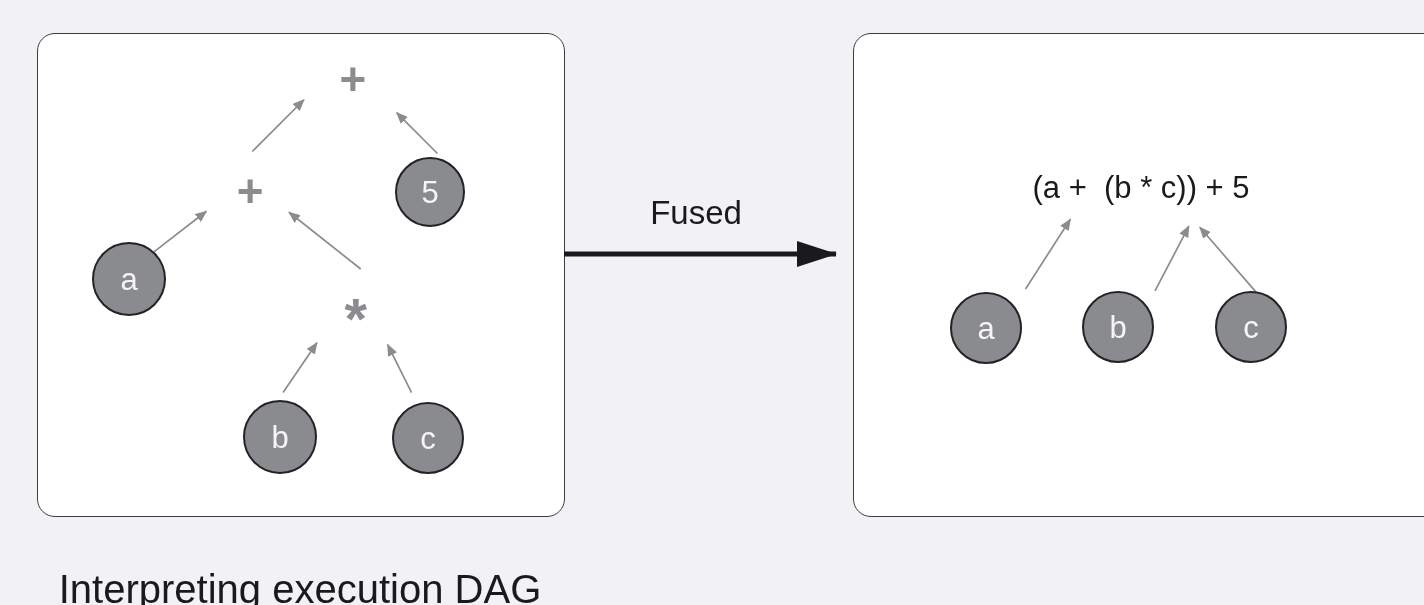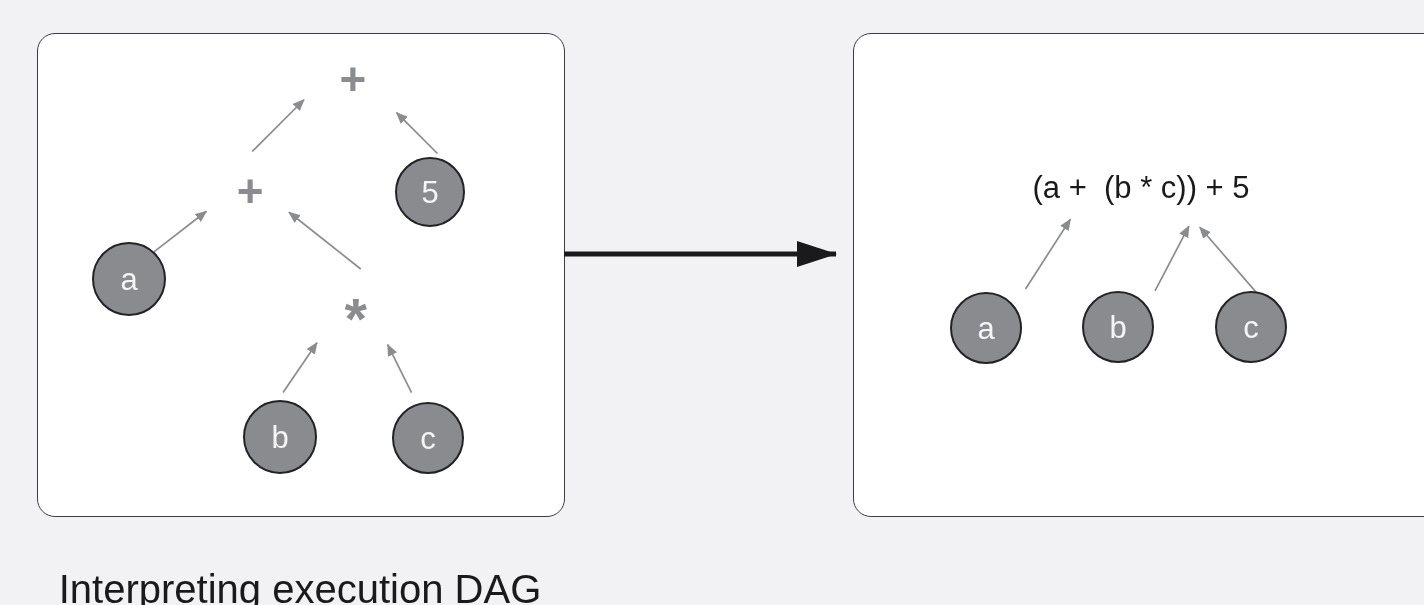--- a/index.html
+++ b/index.html
@@ -51,20 +51,21 @@
       <text class="op" x="213" y="174">+</text>
       <text class="op op-star" x="319" y="306">*</text>
     </svg>
 
     <div class="node" style="left:54px;top:208px;width:74px;height:74px;">a</div>
     <div class="node" style="left:357px;top:123px;width:70px;height:70px;">5</div>
     <div class="node" style="left:205px;top:366px;width:74px;height:74px;">b</div>
     <div class="node" style="left:354px;top:368px;width:72px;height:72px;">c</div>
   </div>
 
+  <div class="fused-label">Fused</div>
   <svg class="fused-arrow" width="285" height="28" viewBox="0 0 285 28">
     <defs>
       <marker id="ah-black" markerUnits="userSpaceOnUse" markerWidth="40" markerHeight="26" refX="39" refY="13" orient="auto">
         <path d="M0,0 L40,13 L0,26 Z" fill="var(--text-dark)"></path>
       </marker>
     </defs>
     <line x1="0" y1="14" x2="272" y2="14" stroke="var(--text-dark)" stroke-width="5" marker-end="url(#ah-black)"></line>
   </svg>
 
   <div class="panel panel-right">

